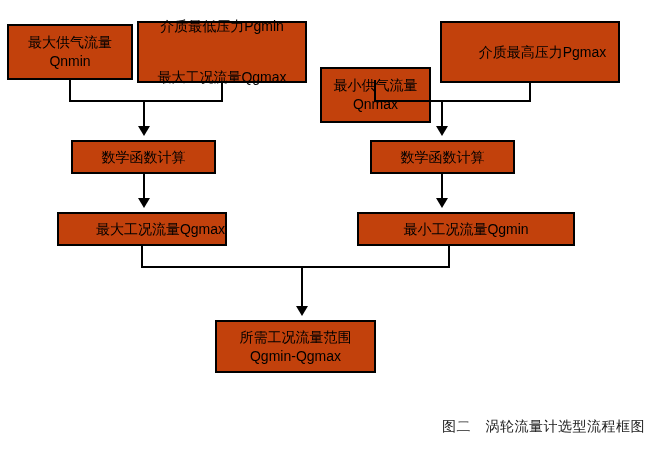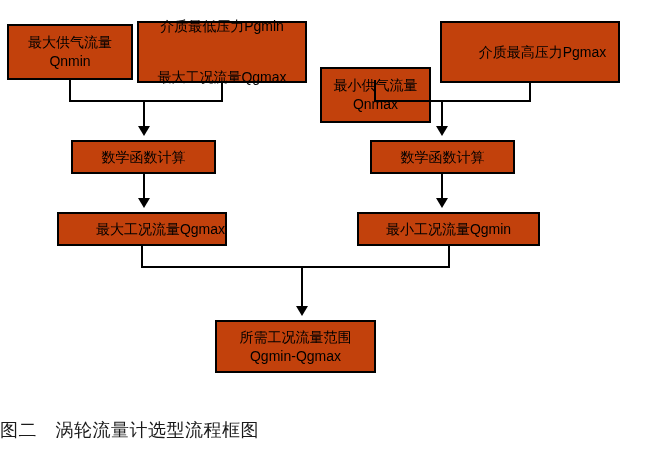--- a/index.html
+++ b/index.html
@@ -35,21 +35,21 @@
   .t14 { font-size: 14px; }
 
   
   #box-qnmax   { left: 7px;   top: 24px;  width: 126px; height: 56px; }
   #box-pgmin   { left: 137px; top: 21px;  width: 170px; height: 62px; gap: 32px; }
   #box-qnmin   { left: 320px; top: 27px;  width: 111px; height: 56px; margin-top: 40px; }
   #box-pgmax   { left: 440px; top: 21px;  width: 180px; height: 62px; padding-left: 25px; }
   #box-math-l  { left: 71px;  top: 140px; width: 145px; height: 34px; }
   #box-math-r  { left: 370px; top: 140px; width: 145px; height: 34px; }
   #box-qgmax   { left: 57px;  top: 212px; width: 170px; height: 34px; align-items: flex-end; }
-  #box-qgmin   { left: 357px; top: 212px; width: 183px; height: 34px; }
+  #box-qgmin   { left: 357px; top: 212px; width: 218px; height: 34px; }
   #box-result  { left: 215px; top: 320px; width: 161px; height: 53px; }
 
   
   .seg {
     position: absolute;
     background: #000000;
   }
   .vseg { width: 2px; }
   .hseg { height: 2px; }
   .arrowhead {
@@ -89,22 +89,22 @@
   #c-b-h    { left: 141px; top: 266px; width: 309px; }
   #c-b-down { left: 301px; top: 266px; height: 42px; }
   #a-b      { left: 296px; top: 306px; }
 
   
   #caption {
     position: absolute;
     left: 0;
     top: 418px;
     width: 645px;
-    text-align: left;
-    font-size: 18px;
+    text-align: right;
+    font-size: 14px;
     color: #1a1a1a;
     letter-spacing: 0.5px;
   }
 </style>
 </head>
 <body>
 
 <div id="canvas">
 
   <div class="node t14" id="box-qnmax">

